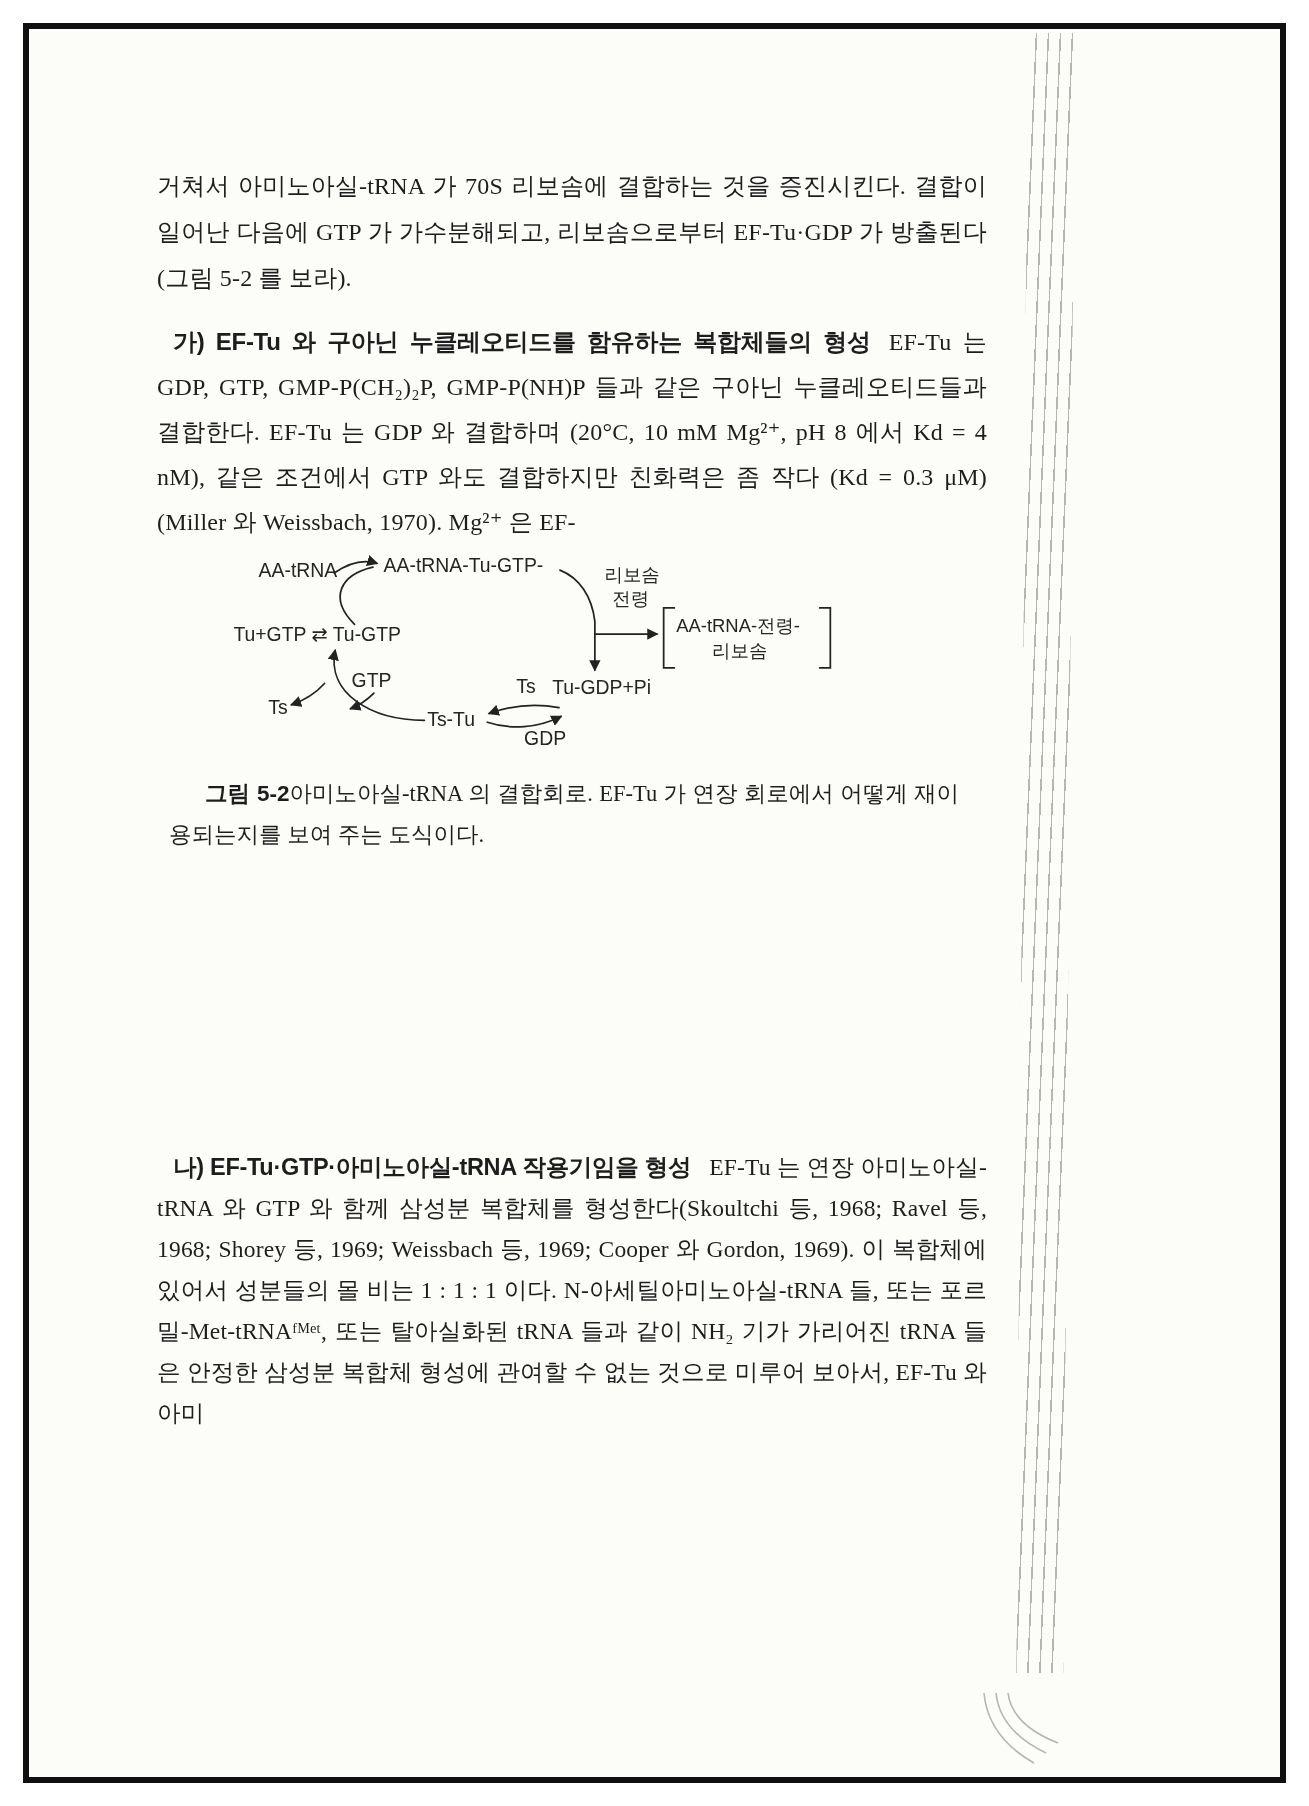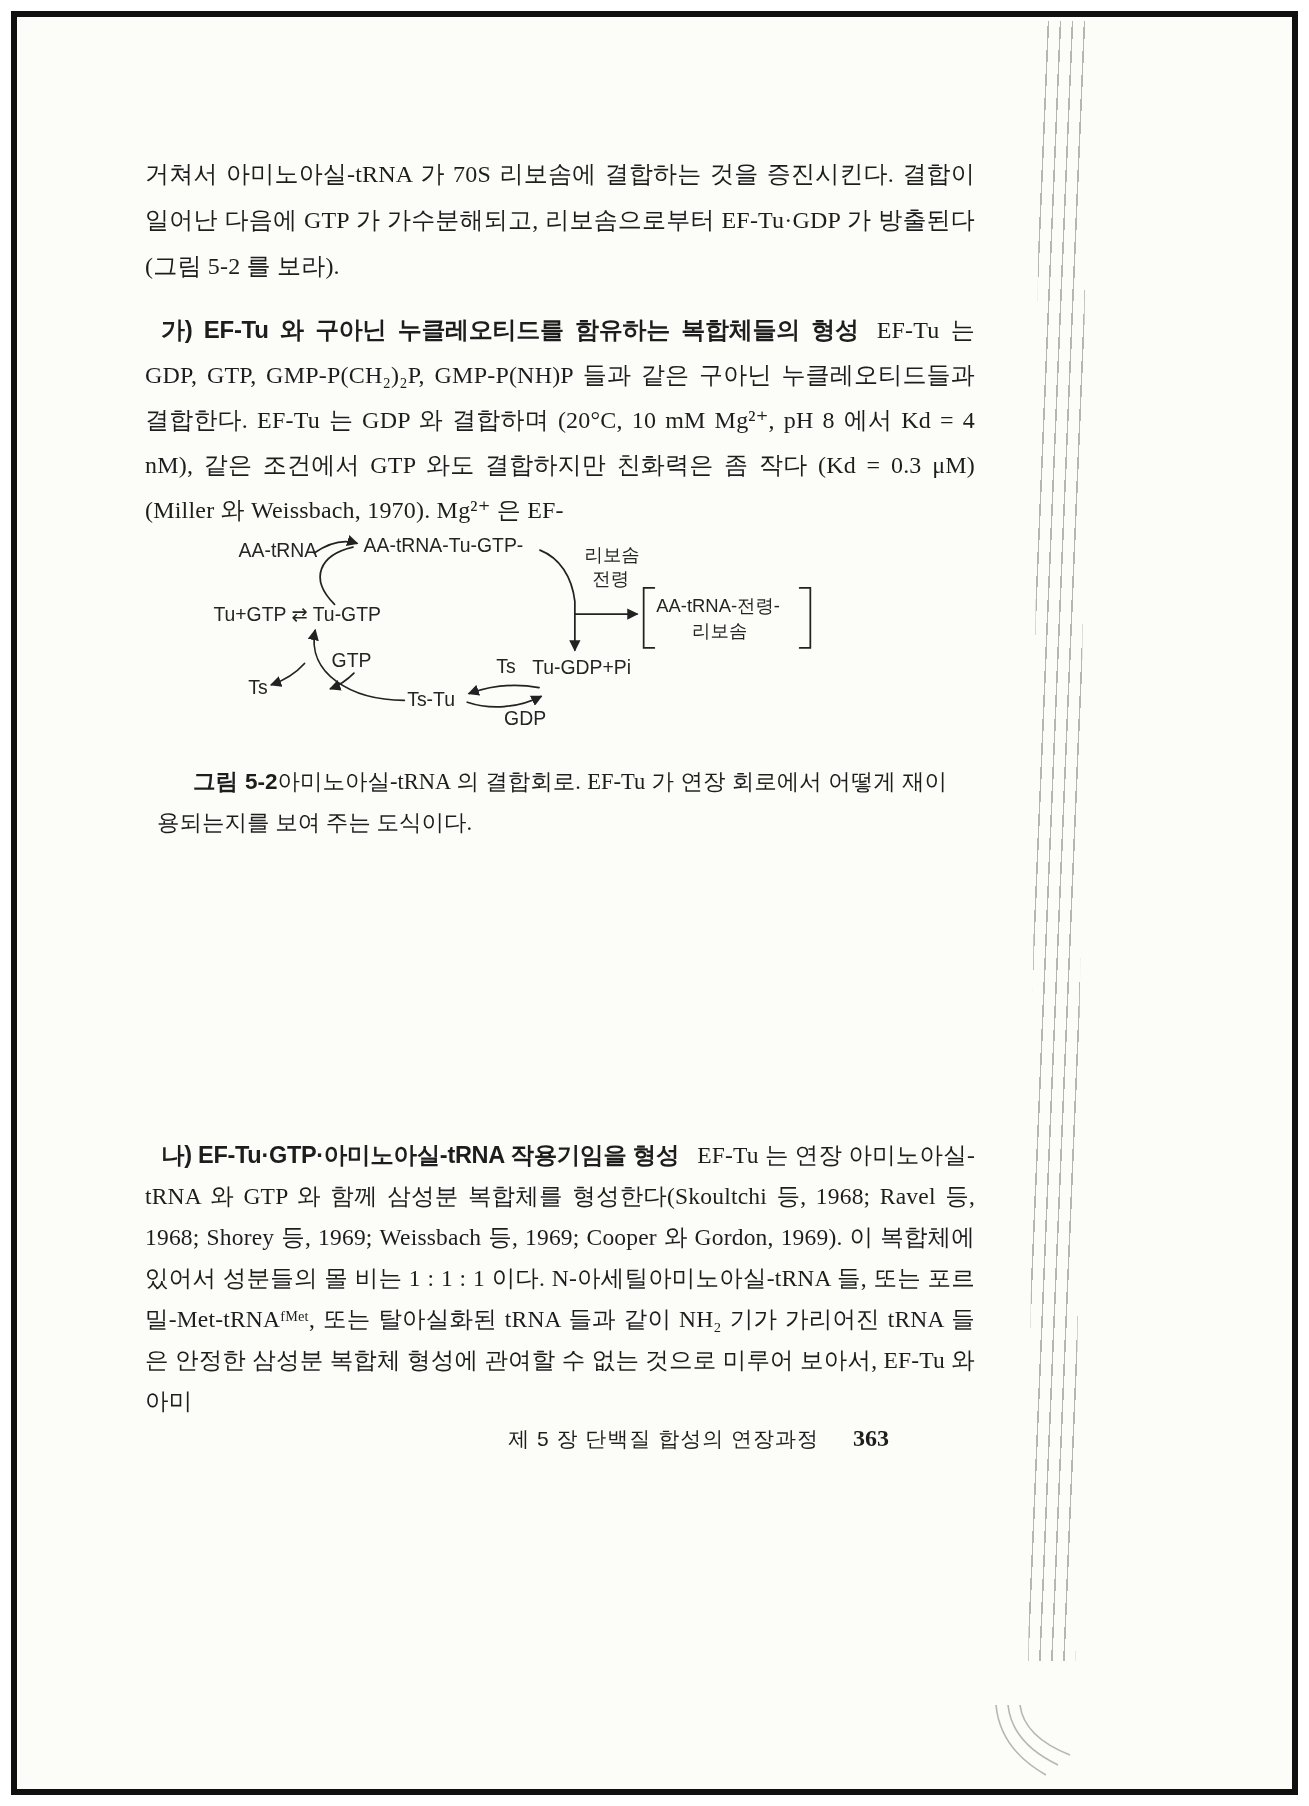--- a/index.html
+++ b/index.html
@@ -7,21 +7,21 @@
     width: 1309px; height: 1806px;
     background: #ffffff;
     font-family: "Liberation Serif", "DejaVu Serif", "DejaVu Sans", serif;
     color: #1d1d1d;
     overflow: hidden;
   }
   .screenshot {
     position: relative;
     width: 1309px; height: 1806px;
     box-sizing: border-box;
-    padding: 11px;
+    padding: 23px;
     background: #ffffff;
   }
   .page {
     position: relative;
     width: 100%; height: 100%;
     box-sizing: border-box;
     border: 6px solid #101010;
     background: #fcfcf9;
   }
   .block {
@@ -40,21 +40,21 @@
   .na { top: 1118px; line-height: 41px; text-indent: 16px; font-size: 23.5px; }
   .heading {
     font-family: "Liberation Sans", "DejaVu Sans", sans-serif;
     font-weight: bold;
     letter-spacing: -0.3px;
     margin-right: 18px;
   }
   .figure {
     position: absolute;
     top: 505px; left: 192px;
-    margin: 0;
+    margin: 8px;
   }
   .diagram text {
     font-family: "Liberation Sans", "DejaVu Sans", sans-serif;
     fill: #242424;
   }
   .caption {
     position: absolute;
     top: 744px; left: 140px;
     width: 790px;
     margin: 0;
@@ -149,23 +149,20 @@
           <text x="304" y="210">GDP</text>
         </g>
       </svg>
     </figure>
 
     <p class="caption"><b class="cap-label">그림 5-2</b><span>아미노아실-tRNA 의 결합회로. EF-Tu 가 연장 회로에서 어떻게 재이용되는지를 보여 주는 도식이다.</span></p>
 
 
     <p class="block na"><b class="heading">나) EF-Tu·GTP·아미노아실-tRNA 작용기임을 형성</b><span>EF-Tu 는 연장 아미노아실-tRNA 와 GTP 와 함께 삼성분 복합체를 형성한다(Skoultchi 등, 1968; Ravel 등, 1968; Shorey 등, 1969; Weissbach 등, 1969; Cooper 와 Gordon, 1969). 이 복합체에 있어서 성분들의 몰 비는 1 : 1 : 1 이다. N-아세틸아미노아실-tRNA 들, 또는 포르밀-Met-tRNAᶠᴹᵉᵗ, 또는 탈아실화된 tRNA 들과 같이 NH₂ 기가 가리어진 tRNA 들은 안정한 삼성분 복합체 형성에 관여할 수 없는 것으로 미루어 보아서, EF-Tu 와 아미</span></p>
 
-    <div class="footer">
-      <span class="chapter">제 5 장   단백질 합성의 연장과정</span><span class="pagenum">363</span>
-    </div>
 
     <div class="edges"></div>
 
     <svg class="curl" width="120" height="82" viewBox="0 0 120 82">
       <g fill="none" stroke="rgba(125,125,118,0.55)" stroke-width="1.6">
         <path d="M 12 0 Q 16 44 62 70"></path>
         <path d="M 24 0 Q 28 38 74 60"></path>
         <path d="M 36 0 Q 40 32 86 50"></path>
       </g>
     </svg>

